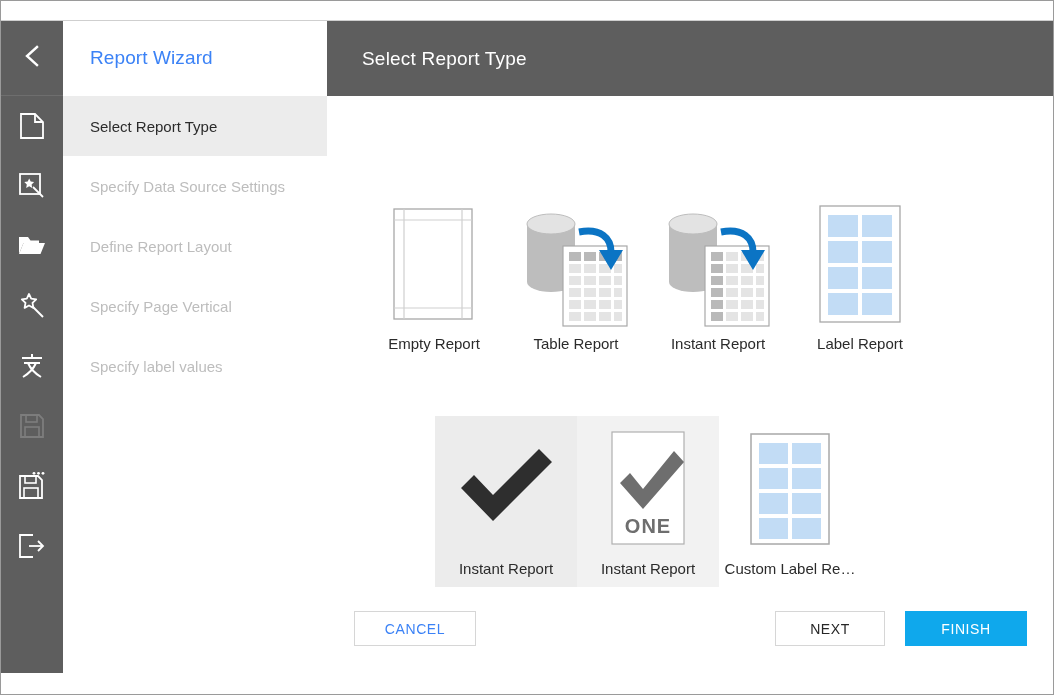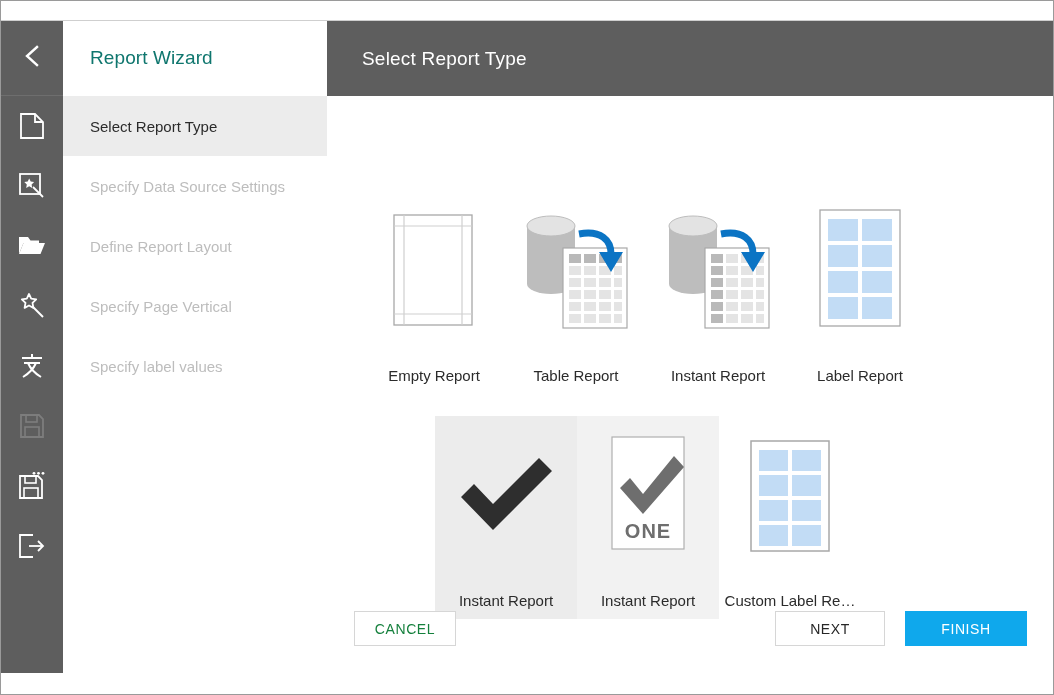--- a/index.html
+++ b/index.html
@@ -78,21 +78,21 @@
     top: 20px;
     width: 264px;
     height: 652px;
     background: #ffffff;
   }
   .wizard-title {
     position: absolute;
     left: 27px;
     top: 26px;
     font-size: 19px;
-    color: #0f766e;
+    color: #3b82f6;
     letter-spacing: .1px;
   }
   .steps-list {
     position: absolute;
     left: 0;
     top: 75px;
     width: 264px;
   }
   .step-row {
     position: relative;
@@ -175,29 +175,28 @@
 
   .type-card {
     width: 142px;
     display: flex;
     flex-direction: column;
     align-items: center;
     cursor: pointer;
     padding-top: 8px;
     padding-bottom: 10px;
     box-sizing: border-box;
-    gap: 32px;
   }
   .type-card.selected { background: #ececec; }
   .type-card.hovered  { background: #f2f2f2; }
 
   .type-art {
     height: 130px;
     display: flex;
-    align-items: flex-end;
+    align-items: center;
     justify-content: center;
   }
   .type-caption {
     margin-top: 6px;
     font-size: 15px;
     color: #2b2b2b;
     white-space: nowrap;
   }
 
   
@@ -217,24 +216,24 @@
     letter-spacing: .6px;
     display: flex;
     align-items: center;
     justify-content: center;
     box-sizing: border-box;
     cursor: pointer;
     user-select: none;
   }
   .btn-cancel {
     left: 27px;
-    width: 102px;
+    width: 122px;
     background: #ffffff;
     border: 1px solid #d6d6d6;
-    color: #15803d;
+    color: #3b82f6;
   }
   .btn-previous {
     left: 317px;
     width: 122px;
     background: #f6f6f6;
     border: 1px solid #f1f1f1;
     color: #c9c9c9;
     cursor: default;
   }
   .btn-next {

